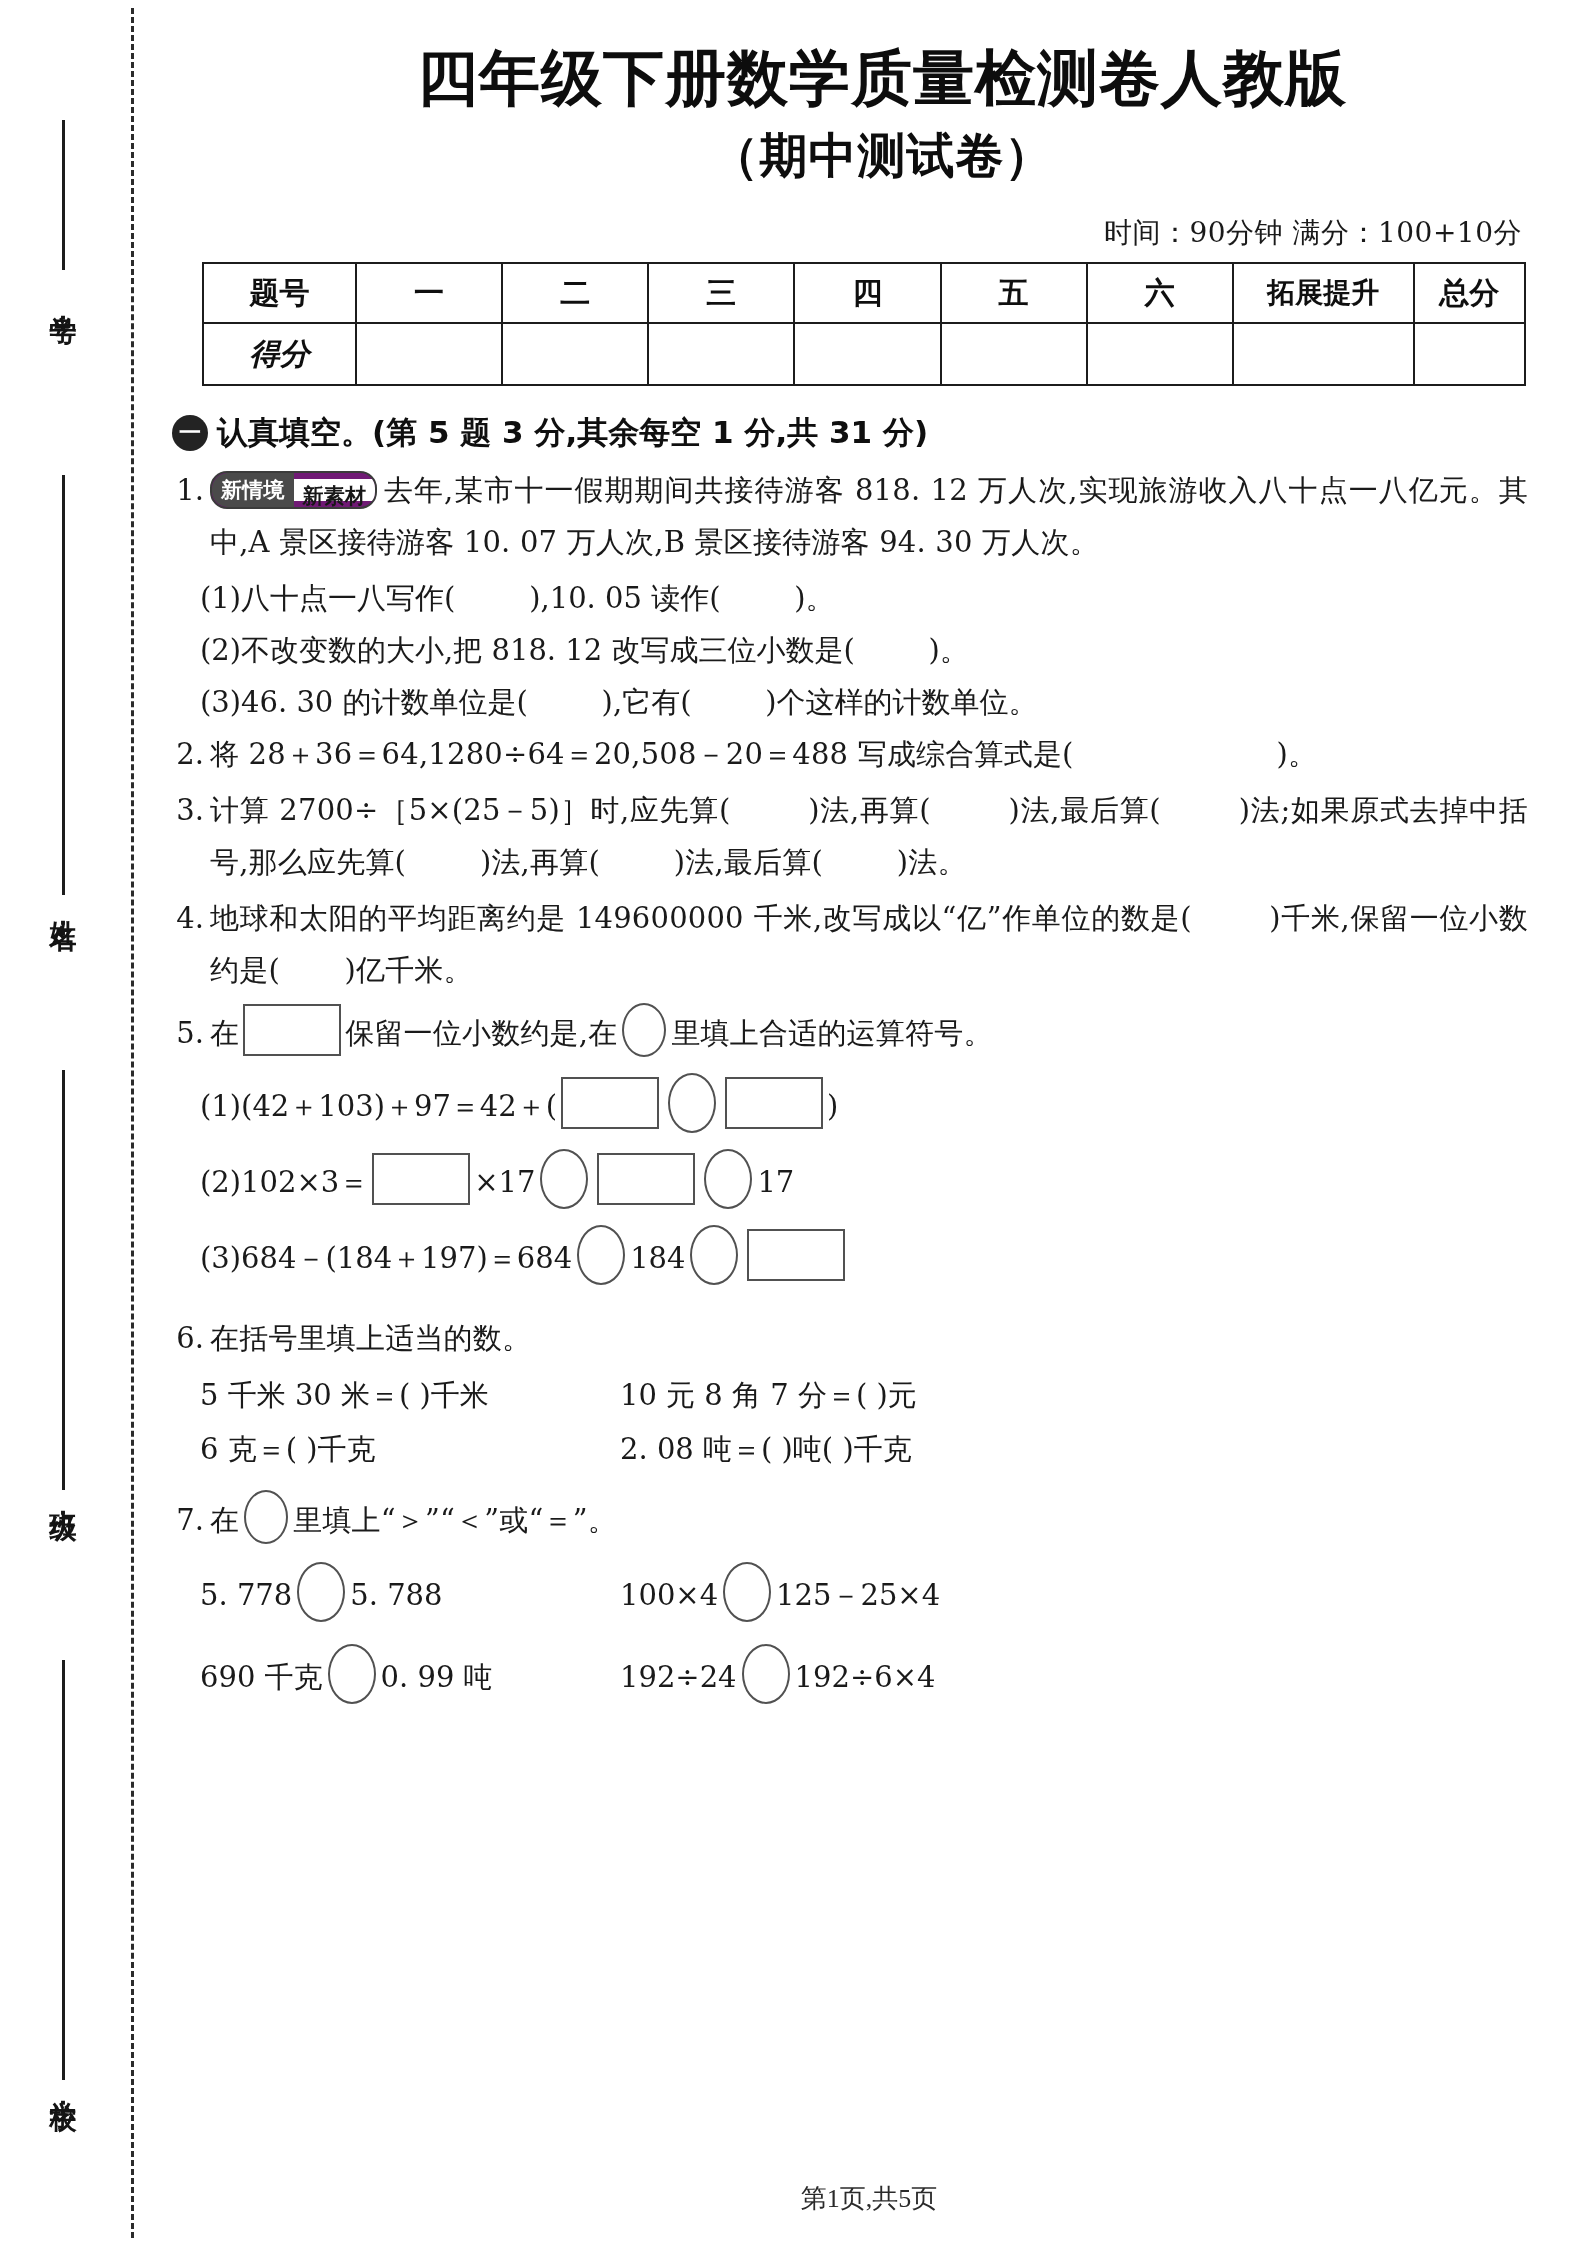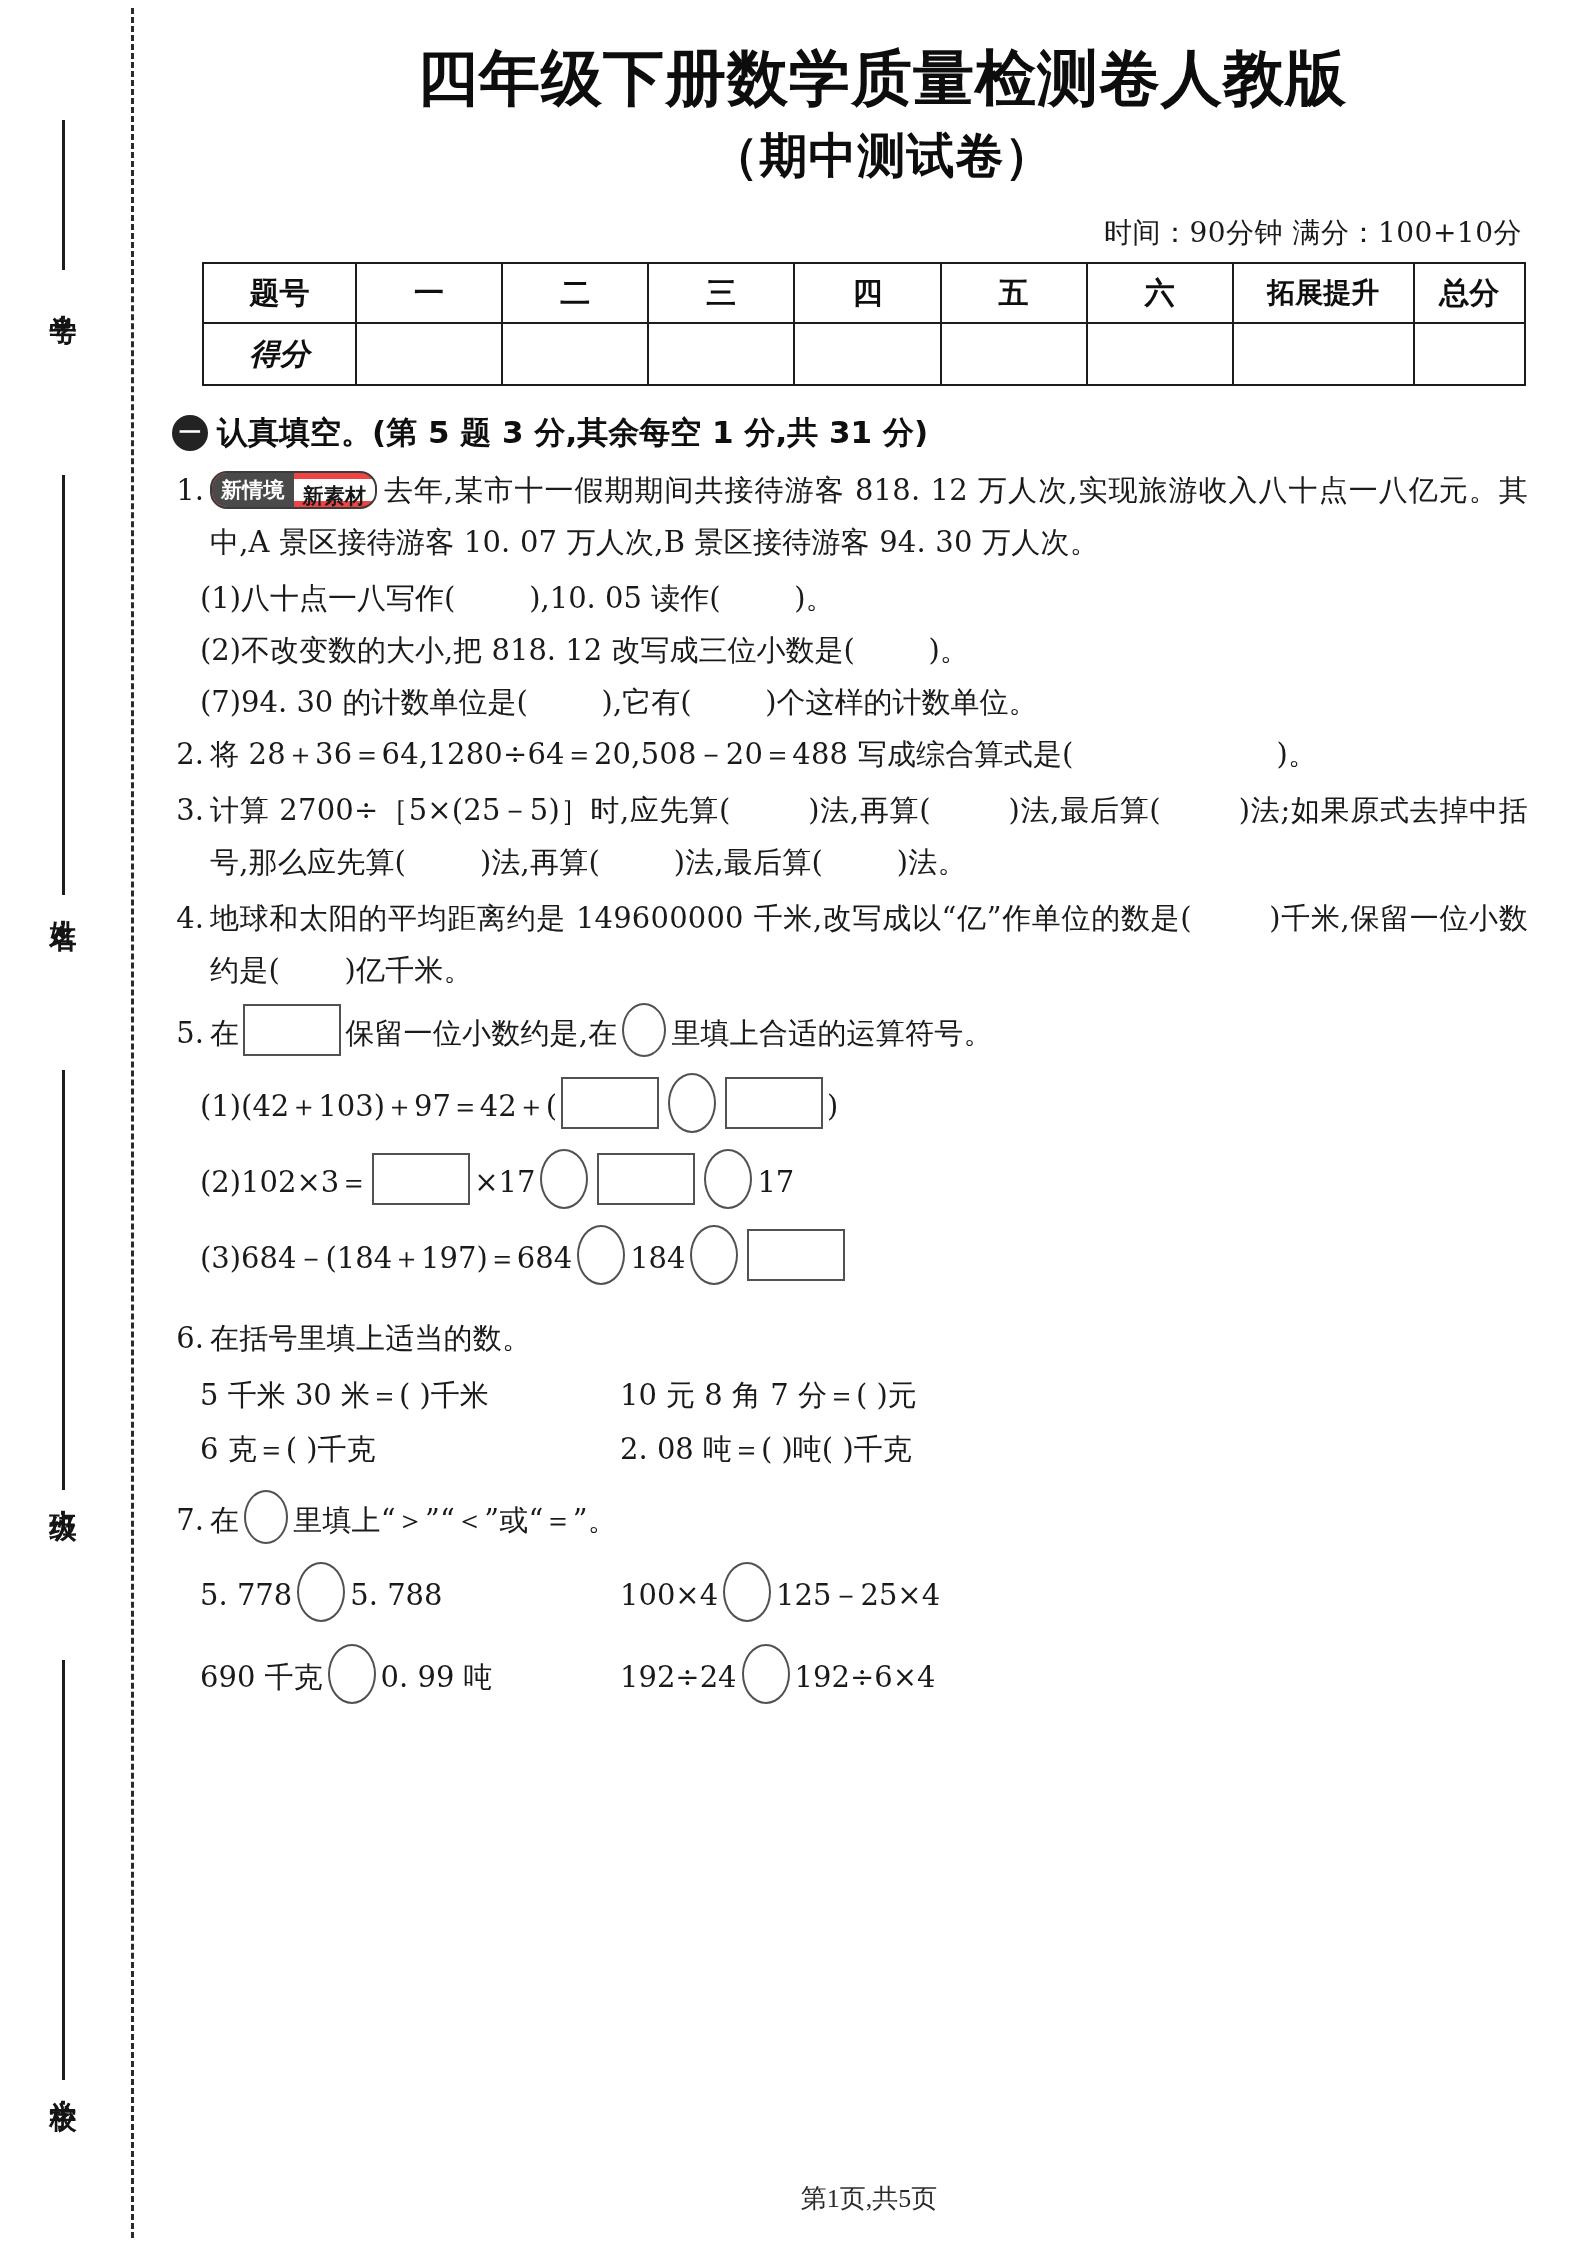--- a/index.html
+++ b/index.html
@@ -176,21 +176,21 @@
   
   .chip-group {
     display: inline-flex;
     align-items: center;
     vertical-align: middle;
     border: 2px solid #3b3b3b;
     border-radius: 17px;
     overflow: hidden;
     height: 34px;
     margin: 0 6px 4px 0;
-    background: #ef4444;
+    background: #701a75;
   }
   .chip-dark {
     background: #4a4a4a;
     color: #ffffff;
     font-family: "DejaVu Sans", "Liberation Sans", sans-serif;
     font-weight: bold;
     font-size: 21px;
     padding: 0 9px;
     line-height: 34px;
     height: 34px;
@@ -361,21 +361,21 @@
           </span><span>去年,某市十一假期期间共接待游客 818. 12 万人次,实现旅游收入八十点一八亿元。其中,A 景区接待游客 10. 07 万人次,B 景区接待游客 94. 30 万人次。</span>
       </div>
     </div>
     <div class="sub">
       <span>(1)八十点一八写作(</span><span class="paren-gap">&nbsp;&nbsp;&nbsp;&nbsp;&nbsp;&nbsp;&nbsp;&nbsp;</span><span>),10. 05 读作(</span><span class="paren-gap">&nbsp;&nbsp;&nbsp;&nbsp;&nbsp;&nbsp;&nbsp;&nbsp;</span><span>)。</span>
     </div>
     <div class="sub">
       <span>(2)不改变数的大小,把 818. 12 改写成三位小数是(</span><span class="paren-gap">&nbsp;&nbsp;&nbsp;&nbsp;&nbsp;&nbsp;&nbsp;&nbsp;</span><span>)。</span>
     </div>
     <div class="sub">
-      <span>(7)94. 30 的计数单位是(</span><span class="paren-gap">&nbsp;&nbsp;&nbsp;&nbsp;&nbsp;&nbsp;&nbsp;&nbsp;</span><span>),它有(</span><span class="paren-gap">&nbsp;&nbsp;&nbsp;&nbsp;&nbsp;&nbsp;&nbsp;&nbsp;</span><span>)个这样的计数单位。</span>
+      <span>(3)46. 30 的计数单位是(</span><span class="paren-gap">&nbsp;&nbsp;&nbsp;&nbsp;&nbsp;&nbsp;&nbsp;&nbsp;</span><span>),它有(</span><span class="paren-gap">&nbsp;&nbsp;&nbsp;&nbsp;&nbsp;&nbsp;&nbsp;&nbsp;</span><span>)个这样的计数单位。</span>
     </div>
 
     <div class="q">
       <div class="q-num">2.</div>
       <div class="q-body nj">
         <span>将 28＋36＝64,1280÷64＝20,508－20＝488 写成综合算式是(</span><span class="paren-gap">&nbsp;&nbsp;&nbsp;&nbsp;&nbsp;&nbsp;&nbsp;&nbsp;&nbsp;&nbsp;&nbsp;&nbsp;&nbsp;&nbsp;&nbsp;&nbsp;&nbsp;&nbsp;&nbsp;&nbsp;&nbsp;&nbsp;</span><span>)。</span>
       </div>
     </div>
 
     <div class="q">

